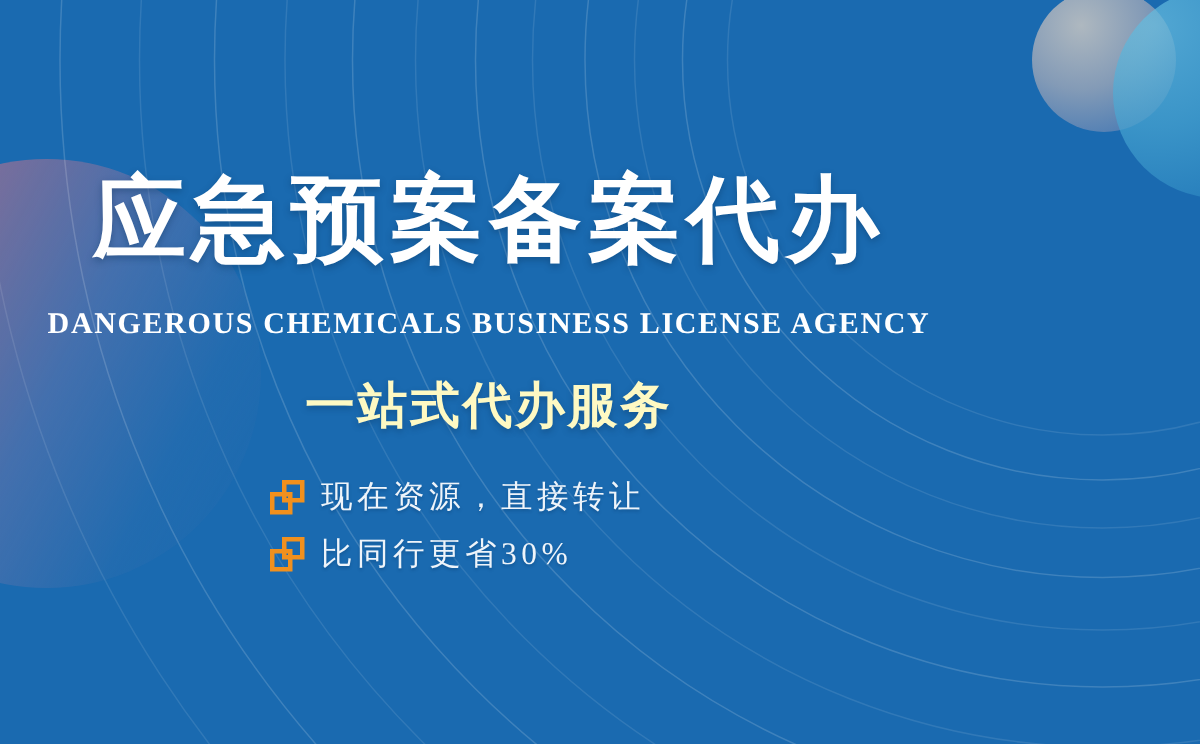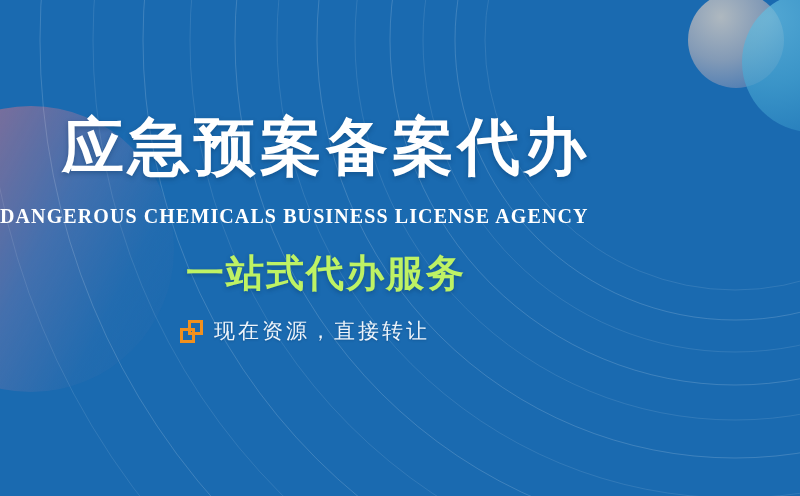--- a/index.html
+++ b/index.html
@@ -108,37 +108,37 @@
     letter-spacing: 4px;
     text-shadow: 0 2px 5px rgba(8,48,88,0.38);
     white-space: nowrap;
   }
 
   .title-en {
     position: absolute;
     left: 0;
     right: 0;
     top: 205px;
-    text-align: left;
+    text-align: center;
     color: #ffffff;
     font-family: "Liberation Serif", "DejaVu Serif", serif;
     font-size: 20px;
     font-weight: 700;
     letter-spacing: 1.1px;
     white-space: nowrap;
   }
 
   .title-sub {
     position: absolute;
     left: 0;
     right: 0;
     top: 248px;
     text-align: center;
-    color: #bef264;
-    font-size: 38px;
+    color: #fef9c3;
+    font-size: 33px;
     font-weight: 700;
     letter-spacing: 2px;
     text-shadow: 0 2px 4px rgba(8,48,88,0.35);
     white-space: nowrap;
   }
 
   .features {
     position: absolute;
     left: 180px;
     top: 318px;
@@ -223,17 +223,24 @@
     <div class="features">
 
       <div class="feature-row">
         <span class="bullet-icon">
           <span class="sq sq-a"></span>
           <span class="sq sq-b"></span>
         </span>
         <span class="feature-text">现在资源，直接转让</span>
       </div>
 
+      <div class="feature-row">
+        <span class="bullet-icon">
+          <span class="sq sq-a"></span>
+          <span class="sq sq-b"></span>
+        </span>
+        <span class="feature-text">比同行更省30%</span>
+      </div>
 
 
     </div>
   </div>
 </div>
 
 </body></html>

